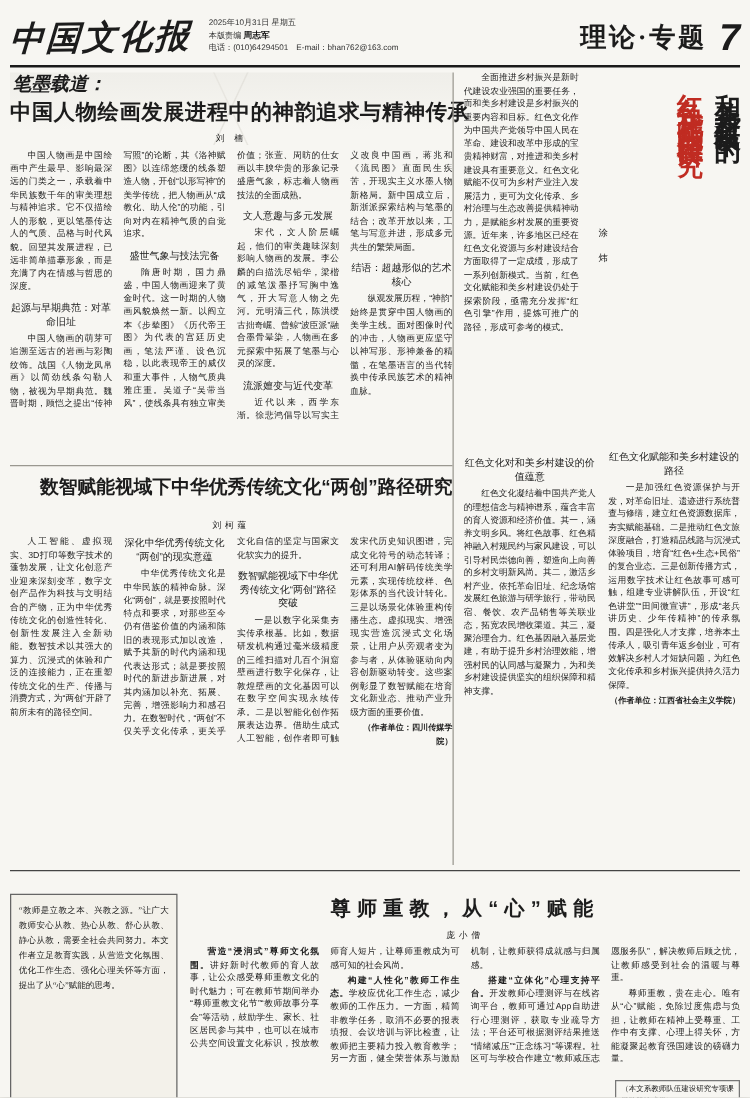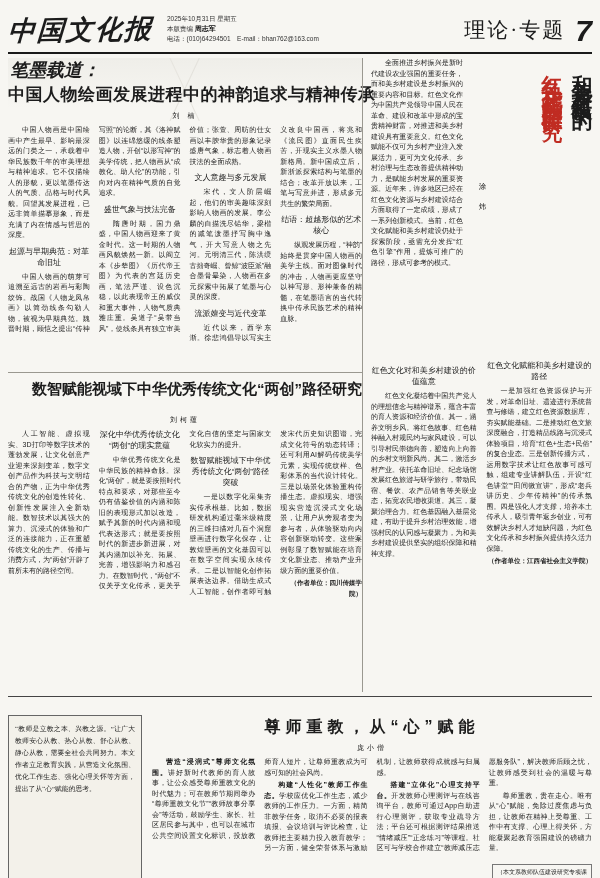--- a/index.html
+++ b/index.html
@@ -8,40 +8,40 @@
         box-shadow:0 0 6px rgba(0,0,0,.3);}
   
   #masthead{position:absolute;left:8px;top:6px;width:584px;height:46px;
             border-bottom:2px solid #1a1a1a;display:flex;align-items:flex-start;}
   .logo{font-family:"Liberation Serif",serif;font-weight:bold;font-style:italic;
         font-size:27px;letter-spacing:2px;transform:skew(-4deg) rotate(-1deg);
         margin-top:6px;white-space:nowrap;}
   .pubinfo{font-size:6.5px;line-height:10px;margin:8px 0 0 14px;color:#333;flex:1;}
   .pubinfo b{font-size:7px;color:#111;}
   .section-block{display:flex;align-items:flex-end;gap:10px;margin-top:10px;}
-  .section-title{font-family:"Liberation Serif",serif;font-weight:normal;font-size:21px;
+  .section-title{font-family:"Liberation Serif",serif;font-weight:bold;font-size:21px;
                  letter-spacing:2px;}
   .page-num{font-weight:bold;font-size:30px;font-style:italic;line-height:26px;}
   
   .body-text{font-size:7px;line-height:10.5px;text-align:justify;overflow:hidden;}
   .body-text p{margin:0 0 2px;text-indent:2em;}
   .subhead{font-size:8px;font-weight:normal;text-align:center;margin:5px 0 4px;
            break-after:avoid;line-height:11px;}
   .cols-4{column-count:4;column-gap:9px;}
   .cols-2{column-count:2;column-gap:10px;}
   .attribution{font-weight:bold;text-align:right;text-indent:0 !important;font-size:6.5px;}
   
   #article-main{position:absolute;left:8px;top:58px;width:354px;height:312px;}
   .headline-area{position:relative;
      background:
        linear-gradient(115deg,transparent 49.6%,#e3e1db 49.9%,transparent 50.2%),
        linear-gradient(65deg,transparent 49.6%,#e6e4de 49.9%,transparent 50.2%),
        linear-gradient(180deg,#efeee9 0%,transparent 80%);}
   .kicker{font-family:Liberation Sans, sans-serif;font-weight:bold;font-style:italic;
-          font-size:18px;margin:0 0 2px 2px;}
+          font-size:15px;margin:0 0 2px 2px;}
   #article-main h1{font-size:17px;letter-spacing:.5px;margin:0;line-height:22px;
                    font-weight:bold;white-space:nowrap;}
   .byline{font-size:7px;text-align:center;margin:5px 0 4px;letter-spacing:3px;}
   #article-main .body-text{height:248px;}
   
   #article-right{position:absolute;left:362px;top:58px;width:230px;height:634px;
                  border-left:1px solid #9a9890;padding-left:8px;box-sizing:border-box;}
   .right-top{display:flex;height:296px;}
   .right-intro{width:92px;height:296px;}
   .right-author{writing-mode:vertical-rl;font-size:7.5px;letter-spacing:9px;

